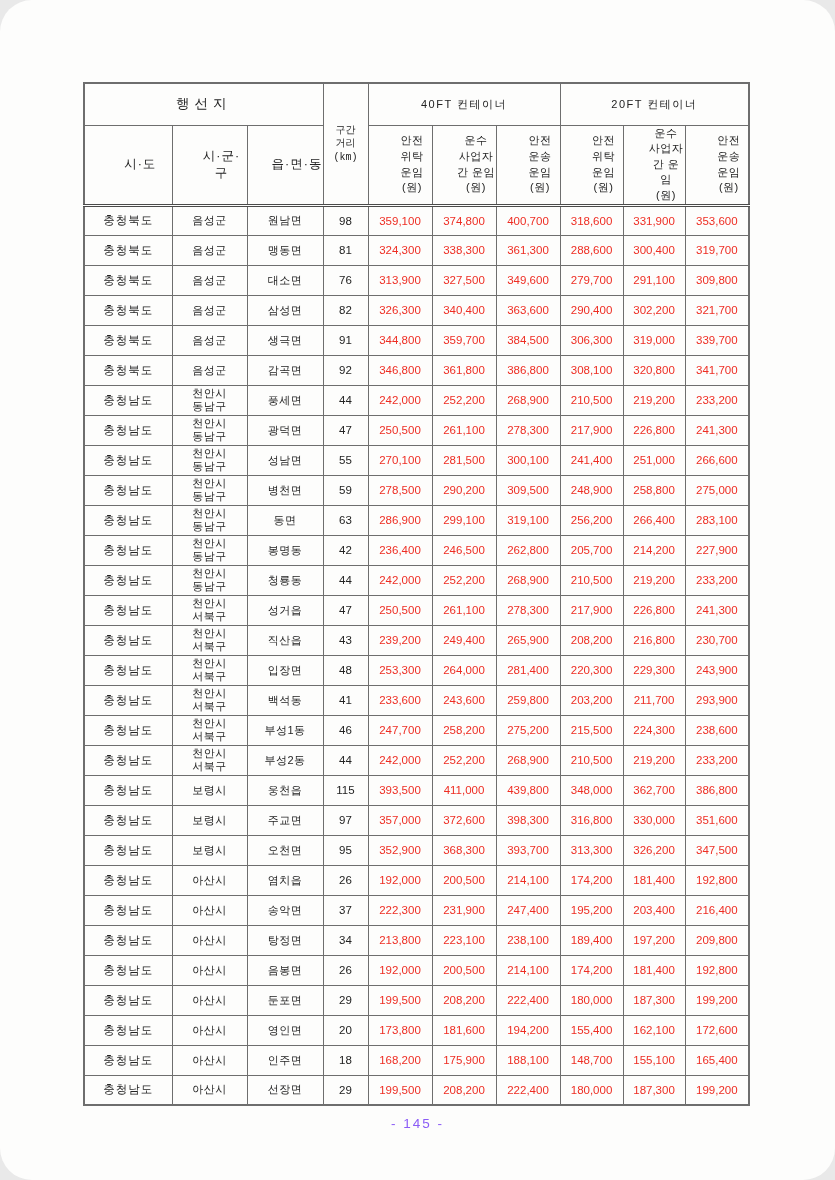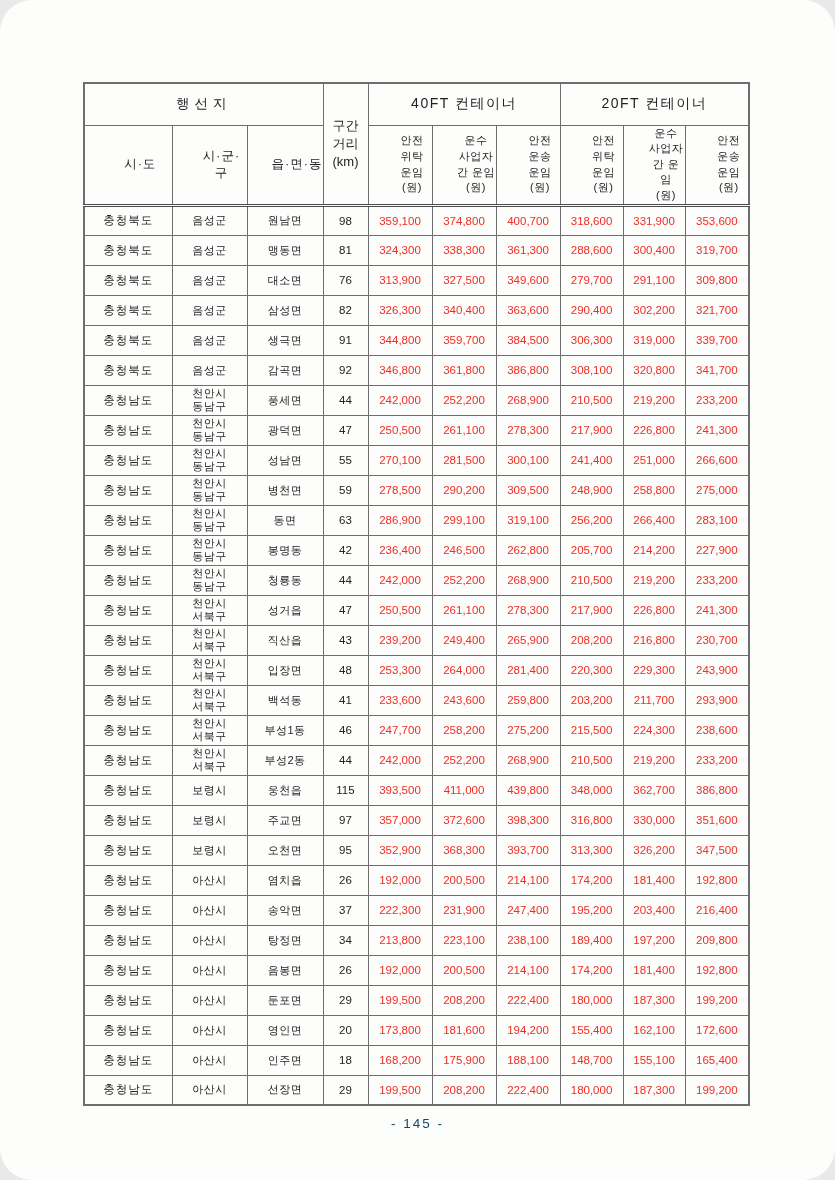--- a/index.html
+++ b/index.html
@@ -29,39 +29,39 @@
     vertical-align: middle;
     padding: 0;
     color: var(--text, #222);
     overflow: hidden;
   }
   .rate-table thead th { font-weight: normal; }
   tr.h1 { height: 42px; }
   tr.h2 { height: 68px; }
   tbody tr { height: 30px; }
   th.group-dest { font-size: 13.5px; letter-spacing: 5px; }
-  th.group-ft { font-size: 14px; letter-spacing: 1.5px; }
-  th.distance { font-size: 13px; line-height: 1.35; }
+  th.group-ft { font-size: 11px; letter-spacing: 1.5px; }
+  th.distance { font-size: 10px; line-height: 1.35; font-family: Liberation Mono, monospace; }
   tr.h2 th { font-size: 12.5px; letter-spacing: 1px; padding-left: 24px; }
   tr.h2 th.sub { font-size: 11px; line-height: 1.42; letter-spacing: 0.5px; }
   .pre { white-space: pre-line; }
   
   thead tr.h2 th, thead th.distance { border-bottom: 3px double #4a4a4a; }
   td.c-sido { font-size: 11.5px; letter-spacing: 1px; }
   td.c-sigungu { font-size: 11px; line-height: 1.18; letter-spacing: 0.5px; white-space: pre-line; }
   td.c-emd { font-size: 11px; letter-spacing: 0.5px; margin-left: 32px; }
   td.c-km { font-size: 11.5px; }
   td.fare { color: var(--fare, #ee2d23); font-size: 11.5px; }
   .footer {
     position: absolute;
     left: 0; top: 1116px; width: 835px;
     text-align: center;
     font-size: 13.5px;
     letter-spacing: 2px;
-    color: #0c4a6e;
+    color: #8b5cf6;
   }
 </style>
 </head>
 <body>
 
 <div class="page">
 
   <table class="rate-table">
     <colgroup>
       <col style="width:88px">

